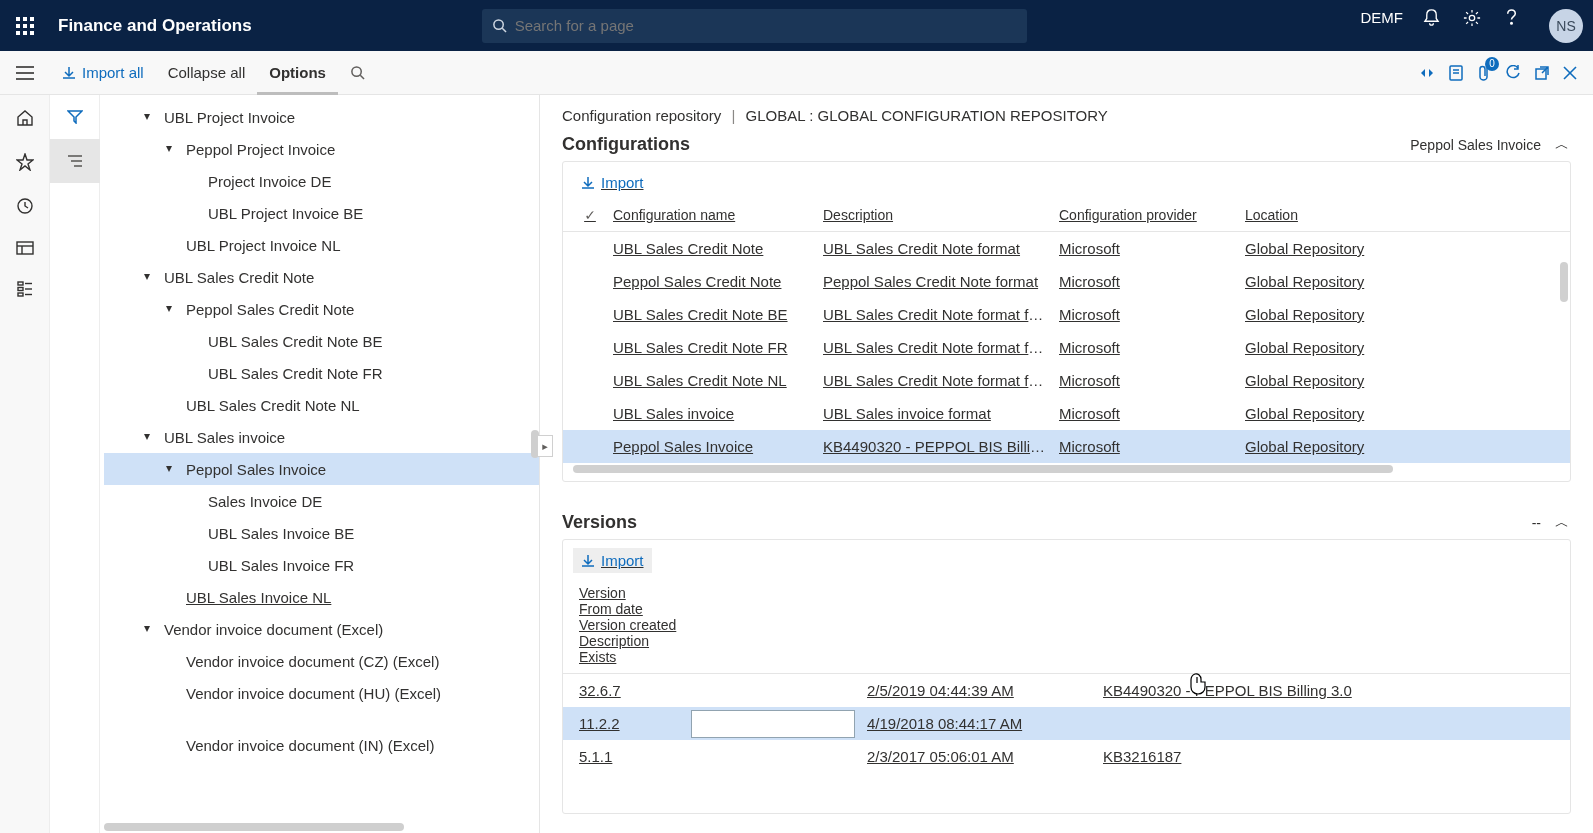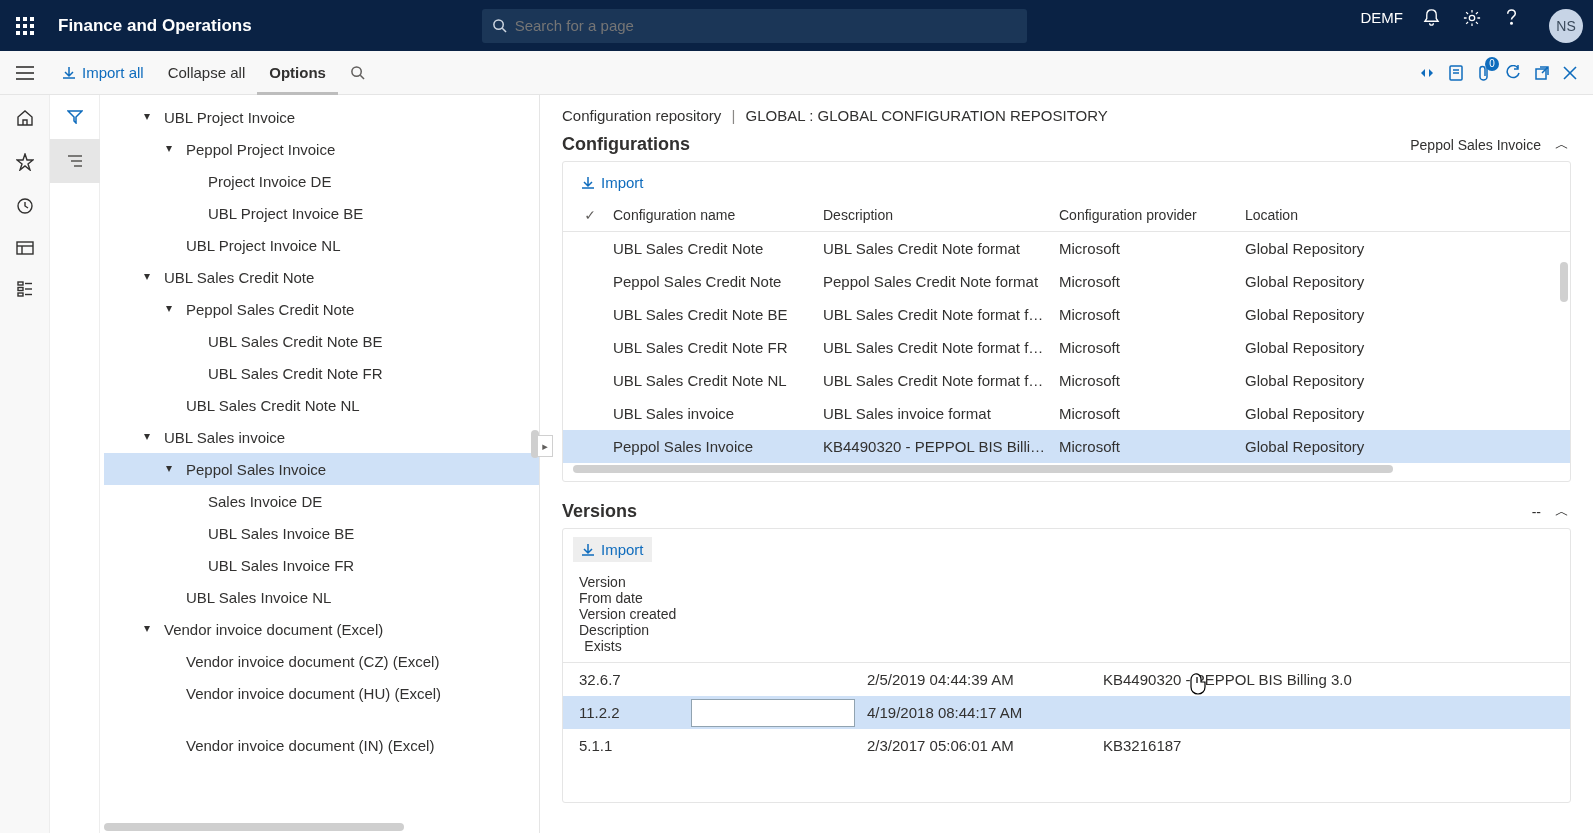--- a/index.html
+++ b/index.html
@@ -53,21 +53,21 @@
   
   .rightpane { flex:1; display:flex; flex-direction:column; padding: 8px 22px 0 6px; }
   .bcrumb { font-size:15px; color:#323130; padding: 4px 0 10px 0; }
   .bcrumb .sep { color:#8a8886; padding: 0 6px; }
 
   .section-hdr { display:flex; align-items:center; justify-content:space-between; padding: 0 2px 6px 0; }
   .section-hdr h2 { font-size:18px; font-weight:600; }
   .hdr-right { display:flex; align-items:center; gap:14px; font-size:14px; color:#323130; }
   .chev { font-size:14px; color:#323130;}
 
-  .panel { border:1px solid #e5e5e5; border-radius:3px; margin-bottom:19px; }
+  .panel { border:1px solid #e5e5e5; border-radius:3px; margin-bottom:30px;text-decoration:underline; }
   .panel-toolbar { display:flex; align-items:center; padding: 8px 10px 6px 10px; }
   .link-btn { color:#0f6cbd; display:flex; align-items:center; gap:6px; font-size:15px; padding:4px 8px;}
   .link-btn.hover { background:#eee; }
 
   .grid { }
   .ghdr { display:flex; border-bottom:1px solid #e5e5e5; padding: 6px 10px 8px 10px; font-size:14px; color:#323130; }
   .chkcol { width:34px; display:flex; align-items:center; justify-content:center; color:#605e5c; }
   .gcell { padding: 0 6px; overflow:hidden; text-overflow:ellipsis; white-space:nowrap; }
   .c-name { width:210px; }
   .c-desc { width:236px; }
@@ -79,21 +79,21 @@
   .hscroll .th { position:absolute; left:0; height:8px; width:820px; background:#d0d0d0; border-radius:4px; }
   .grid-vthumb { position:absolute; right:2px; top:100px; width:8px; height:40px; background:#d0d0d0; border-radius:4px; }
   .panel.cfg { position:relative; }
 
   
   .vhdr { display:flex; padding: 6px 10px 8px 10px; border-bottom:1px solid #e5e5e5; font-size:14px;flex-direction:column; }
   .v-ver { width:112px; }
   .v-from { width:176px; }
   .v-date { width:236px; }
   .v-desc { flex:1; }
-  .v-ex { width:60px; text-align:center; }
+  .v-ex { width:60px; text-align:left; }
   .vrow { display:flex; padding: 6px 10px; font-size:15px; height:33px; align-items:center;}
   .vrow.sel { background:#cfe1f7; }
   .cell-input { height:28px; border:1px solid #91a3b0; background:#fff; }
 
   
   .cursor { position:absolute; left:633px; top:578px; pointer-events:none; font-size:18px; color:#000; }
   svg { display:block; }
   .ic-down svg, .link-btn svg { width:14px; height:14px; }
 </style>
 </head>
@@ -319,21 +319,21 @@
           <span>Sales Invoice DE</span>
         </div>
         <div class="tnode leaf" style="padding-left: 84px;">
           <span class="caret"></span>
           <span>UBL Sales Invoice BE</span>
         </div>
         <div class="tnode leaf" style="padding-left: 84px;">
           <span class="caret"></span>
           <span>UBL Sales Invoice FR</span>
         </div>
-        <div class="tnode leaf" style="padding-left: 62px;">
+        <div class="tnode leaf" style="padding-left: 62px; text-decoration: underline;">
           <span class="caret"></span>
           <span>UBL Sales Invoice NL</span>
         </div>
         <div class="tnode" style="padding-left: 40px;">
           <span class="caret">▾</span>
           <span>Vendor invoice document (Excel)</span>
         </div>
         <div class="tnode leaf" style="padding-left: 62px;">
           <span class="caret"></span>
           <span>Vendor invoice document (CZ) (Excel)</span>

